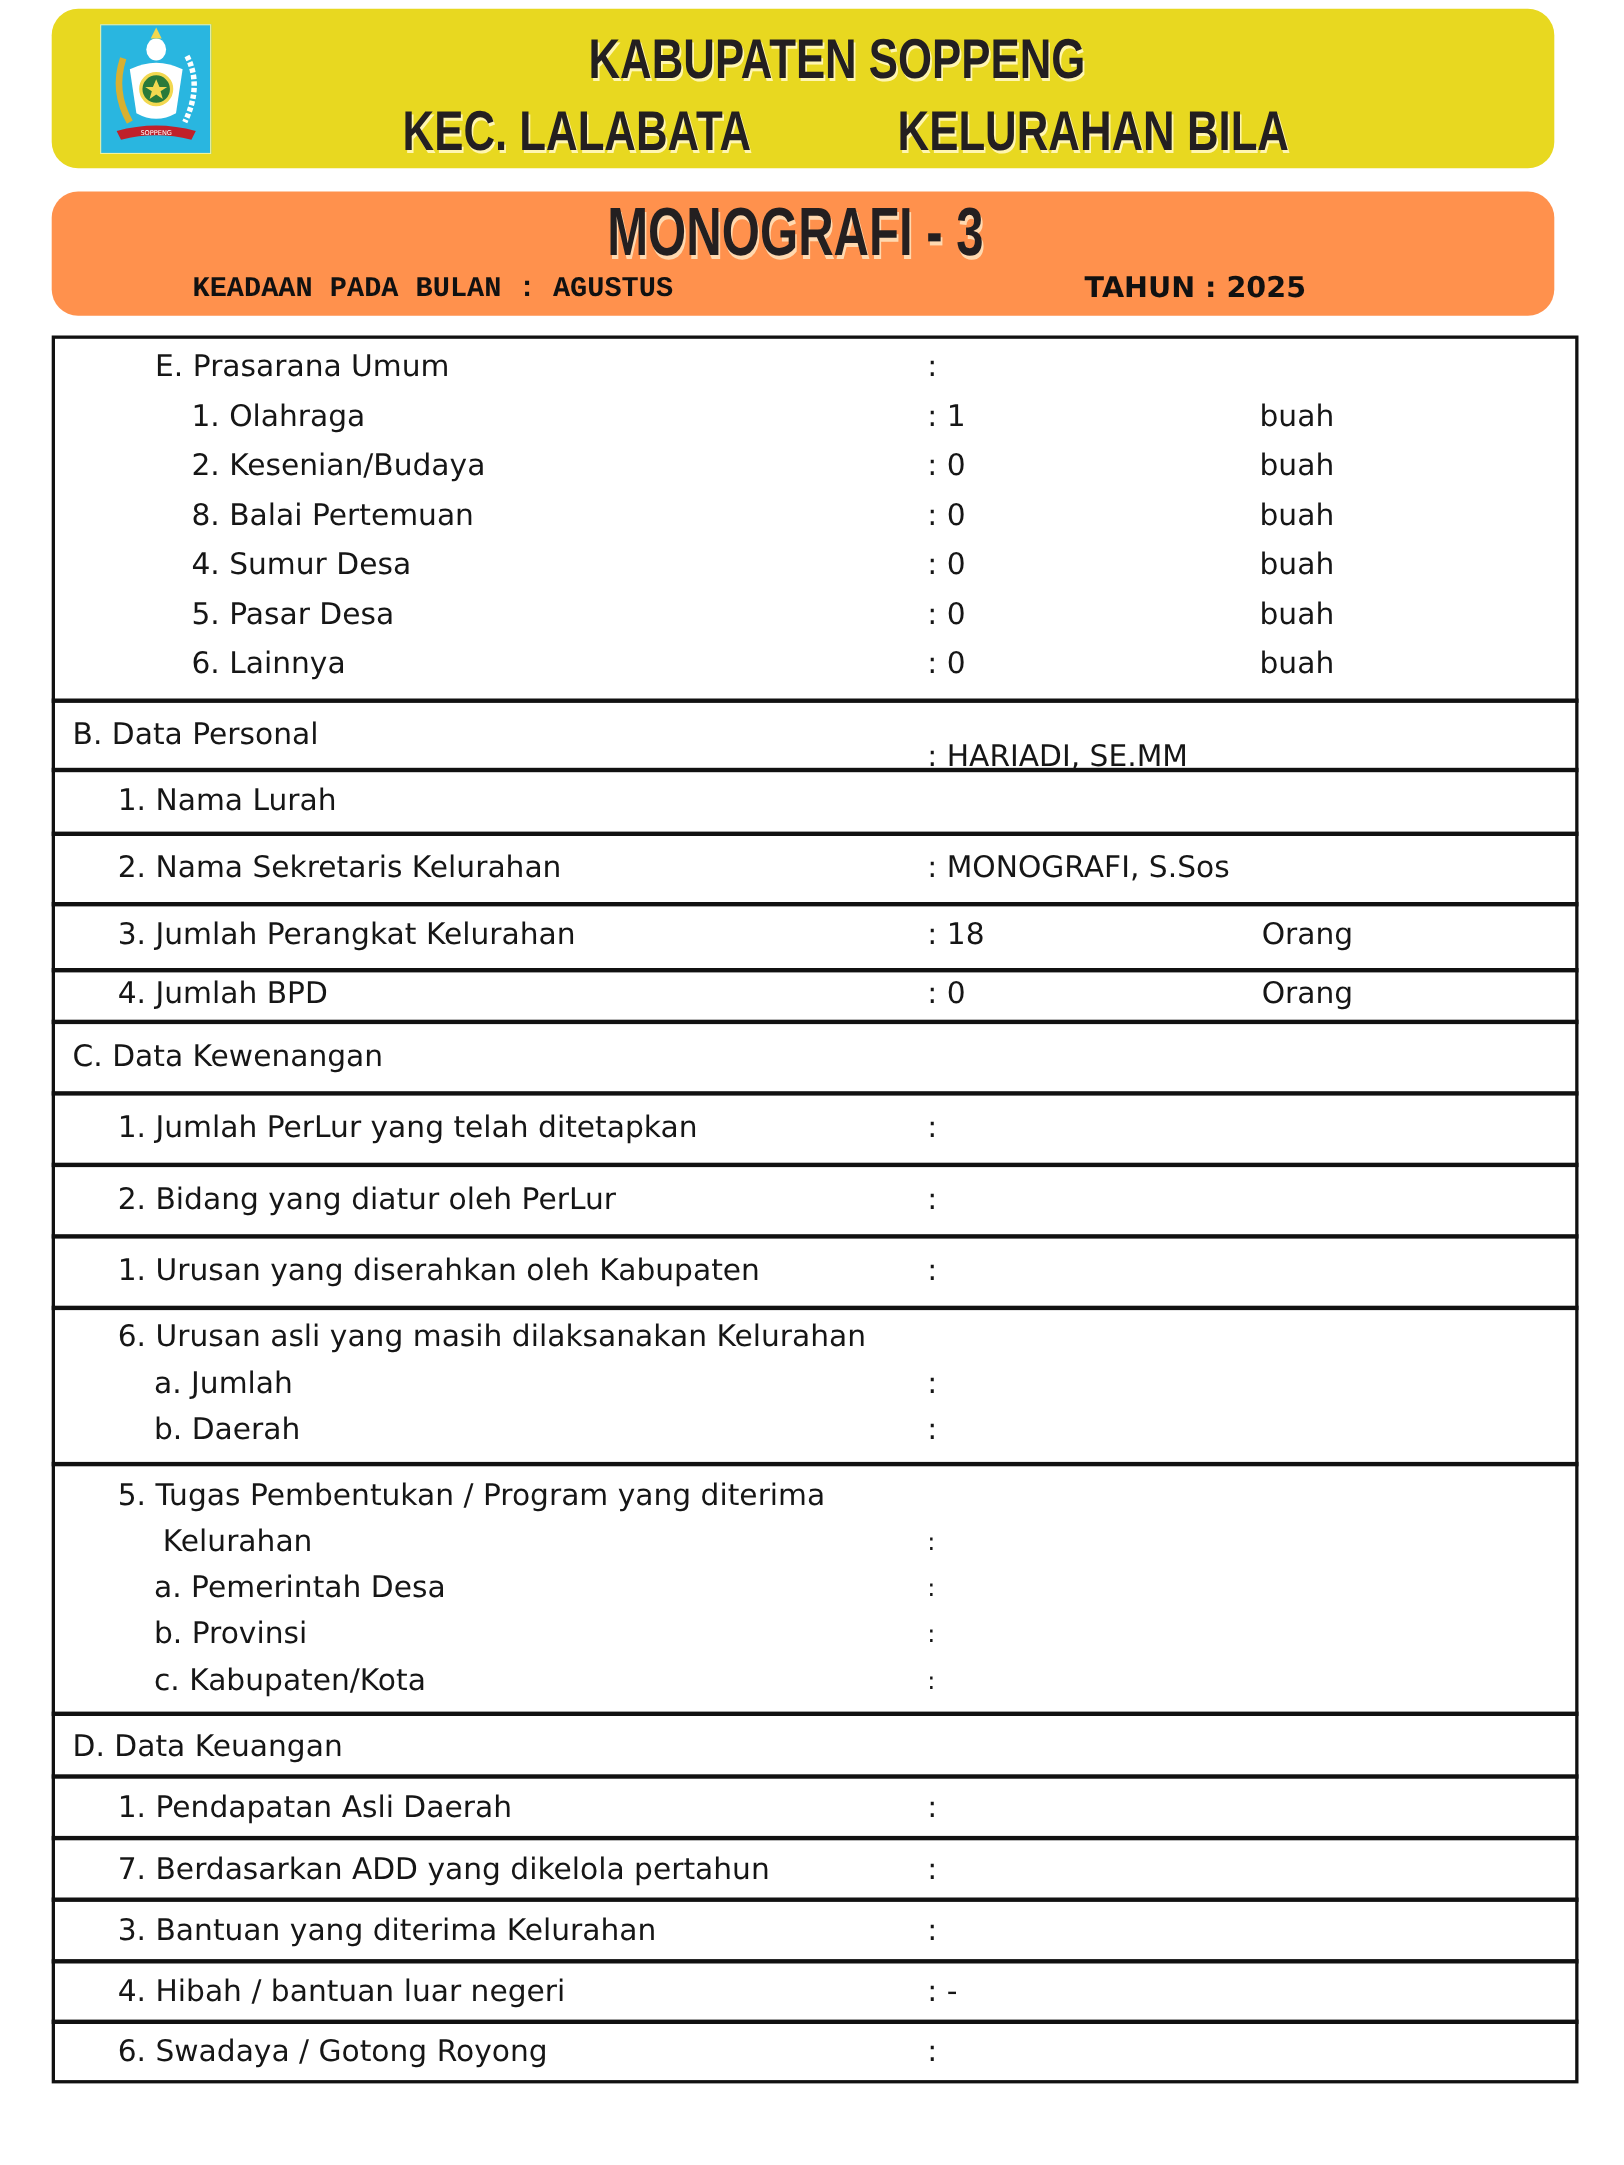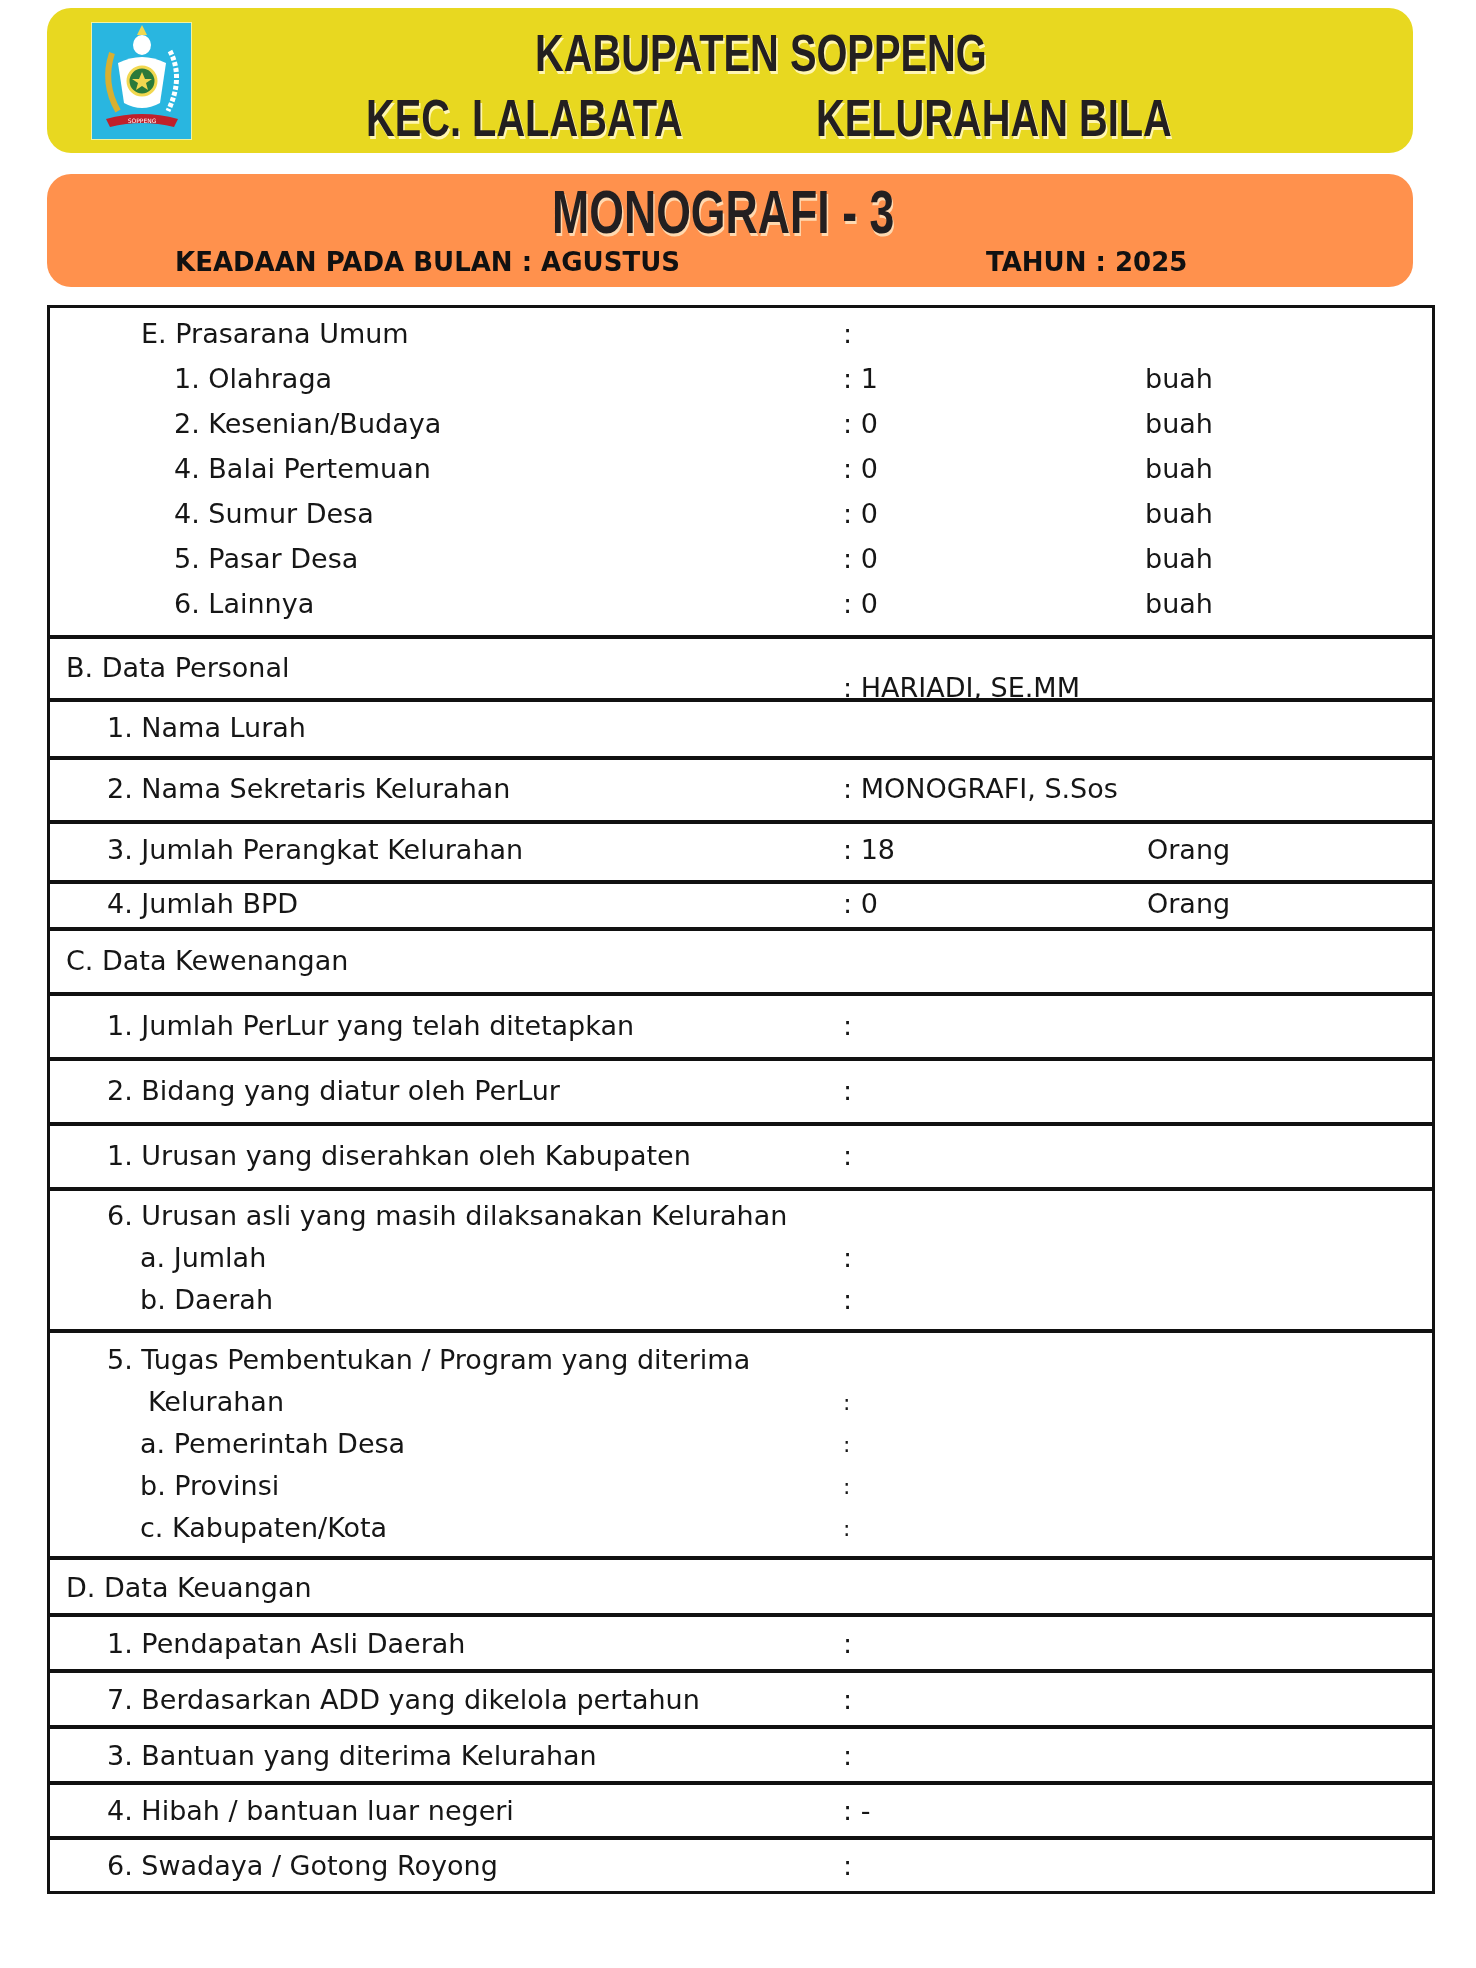--- a/index.html
+++ b/index.html
@@ -7,21 +7,21 @@
   .banner { position: absolute; left: 47px; width: 1366px; border-radius: 24px; }
   .banner-yellow { top: 8px; height: 145px; background: #e8d820; }
   .banner-orange { top: 174px; height: 113px; background: #ff914d; }
   .logo { position: absolute; left: 91px; top: 22px; width: 101px; height: 118px; background: #29b6e0; border: 1px solid #f2f2a0; box-sizing: border-box; }
   .cond { position: absolute; font-family: "Liberation Sans", sans-serif; font-weight: 700; color: #231f20; text-shadow: 2px 3px 0 #fff6b0; white-space: nowrap; transform-origin: left top; }
   .title1 { left: 535px; top: 24px; font-size: 51px; letter-spacing: 0px; transform: scaleX(0.78); }
   .title2a { left: 366px; top: 89px; font-size: 51px; transform: scaleX(0.78); }
   .title2b { left: 816px; top: 89px; font-size: 51px; transform: scaleX(0.78); }
   .mono { left: 552px; top: 176px; font-size: 62px; transform: scaleX(0.72); text-shadow: 2px 3px 0 #ffd9b0; }
   .sub { position: absolute; top: 247px; font-family: "DejaVu Sans", sans-serif; font-weight: 700; font-size: 26px; color: #111; white-space: nowrap; }
-  .sub-left { left: 175px; }
+  .sub-left { left: 175px; font-family: Liberation Mono, monospace; }
   .sub-right { left: 986px; }
 
   .table { position: absolute; left: 47px; top: 305px; width: 1388px; height: 1589px; box-sizing: border-box; border: 3.5px solid #111; }
   .hline { position: absolute; left: 47px; width: 1388px; height: 3.5px; background: #111; }
   .t { position: absolute; font-family: "DejaVu Sans", sans-serif; font-size: 27px; color: #161616; white-space: nowrap; line-height: 1; }
   .c { position: absolute; font-family: "DejaVu Sans", sans-serif; font-size: 27px; color: #161616; white-space: nowrap; line-height: 1; }
   .sm { font-size: 22px; }
 </style>
 </head>
 <body>
@@ -72,21 +72,21 @@
 <div class="c" style="left:843px;top:320px">:</div>
 
 <div class="t" style="left:174px;top:365px">1. Olahraga</div>
 <div class="c" style="left:843px;top:365px">: 1</div>
 <div class="c" style="left:1145px;top:365px">buah</div>
 
 <div class="t" style="left:174px;top:410px">2. Kesenian/Budaya</div>
 <div class="c" style="left:843px;top:410px">: 0</div>
 <div class="c" style="left:1145px;top:410px">buah</div>
 
-<div class="t" style="left:174px;top:455px">4. Balai Pertemuan</div>
+<div class="t" style="left:174px;top:455px">8. Balai Pertemuan</div>
 <div class="c" style="left:843px;top:455px">: 0</div>
 <div class="c" style="left:1145px;top:455px">buah</div>
 
 <div class="t" style="left:174px;top:500px">4. Sumur Desa</div>
 <div class="c" style="left:843px;top:500px">: 0</div>
 <div class="c" style="left:1145px;top:500px">buah</div>
 
 <div class="t" style="left:174px;top:545px">5. Pasar Desa</div>
 <div class="c" style="left:843px;top:545px">: 0</div>
 <div class="c" style="left:1145px;top:545px">buah</div>

